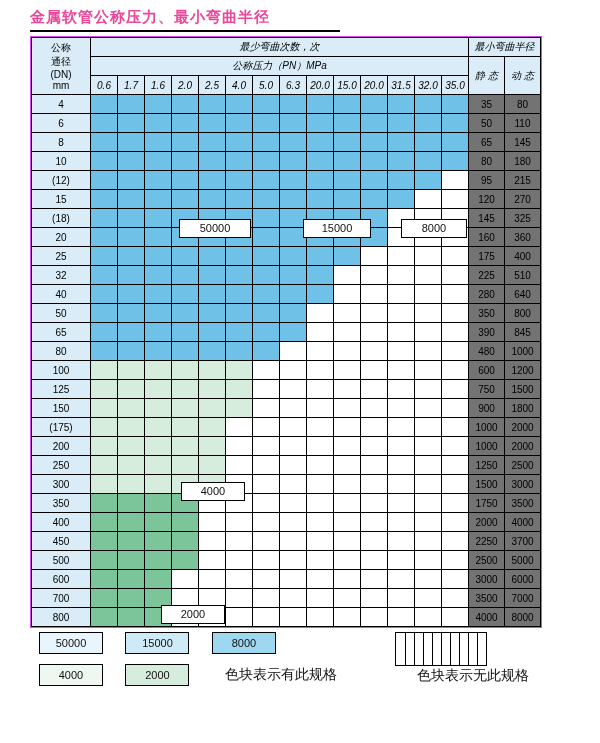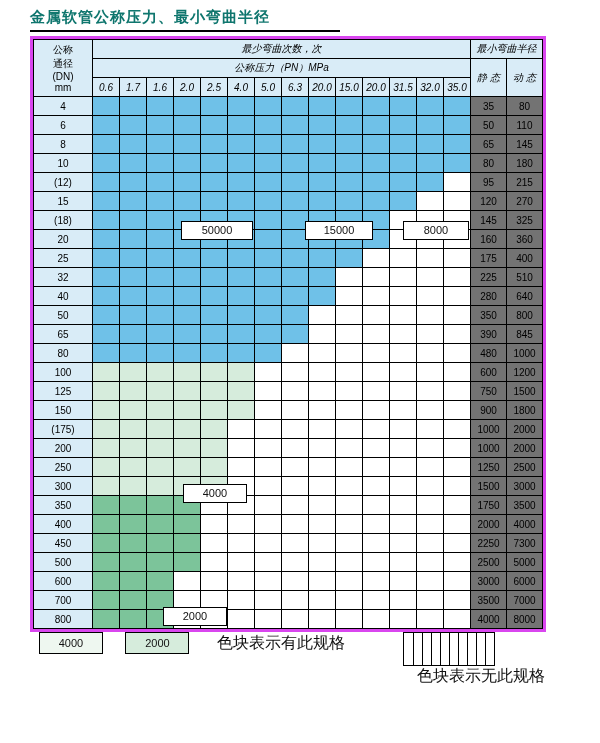--- a/index.html
+++ b/index.html
@@ -8,30 +8,30 @@
     background:#ffffff;
     font-family:"Liberation Sans", sans-serif;
     color:#111;
     position:relative;
     overflow:hidden;
   }
   #title{
     position:absolute;left:30px;top:8px;
     font-family:"Liberation Serif", serif;
     font-weight:bold;font-size:15px;letter-spacing:1px;
-    color:#0f766e;
+    color:#ec4899;
   }
   #title-rule{
     position:absolute;left:30px;top:30px;width:310px;height:2px;background:#000;
   }
 
   
   #tablewrap{
     position:absolute;left:30px;top:36px;
-    border:3px solid #d946ef;
+    border:1px solid #d946ef;
     background:#fff;
   }
   table.grid{border-collapse:collapse;}
   table.grid td, table.grid th{
     border:1px solid #000;
     padding:0;margin:0;
     font-size:10px;
     text-align:center;
     vertical-align:middle;
     font-family:"Liberation Sans", sans-serif;
@@ -67,28 +67,28 @@
   #legend{position:absolute;left:30px;top:632px;width:540px;}
   .lg-box{
     display:inline-block;
     border:1px solid #000;
     width:62px;height:20px;line-height:20px;
     text-align:center;font-size:11px;
     vertical-align:middle;
   }
   .lg-row{margin-bottom:10px;white-space:nowrap;}
   .lg-cell{display:inline-block;width:82px;text-align:center;}
-  .lg-note{display:inline-block;font-size:16px;margin-left:14px;vertical-align:middle;}
+  .lg-note{display:inline-block;font-size:14px;margin-left:22px;vertical-align:middle;}
   .lb-blue{background:#e8f5fc;}
   .lb-blue2{background:#cfeaf7;}
   .lb-blue3{background:#9ed8f0;}
   .lb-lgreen{background:#eef7f0;}
   .lb-green{background:#d6ecdc;}
 
-  #legend-right{position:absolute;left:373px;top:0;}
+  #legend-right{position:absolute;left:365px;top:0;}
   #hatchbox{
     display:inline-block;width:90px;height:32px;
     border:1px solid #000;background:#fff;vertical-align:middle;
     position:relative;overflow:hidden;
   }
   #hatchbox i{
     position:absolute;top:0;bottom:0;width:1px;background:#000;
   }
 </style>
 </head>
@@ -580,21 +580,21 @@
           <td class="pcol bodycell fill-none"></td>
           <td class="pcol bodycell fill-none"></td>
           <td class="pcol bodycell fill-none"></td>
           <td class="pcol bodycell fill-none"></td>
           <td class="pcol bodycell fill-none"></td>
           <td class="pcol bodycell fill-none"></td>
           <td class="pcol bodycell fill-none"></td>
           <td class="pcol bodycell fill-none"></td>
           <td class="pcol bodycell fill-none"></td>
           <td class="rcol rnum">2250</td>
-          <td class="rcol rnum">7300</td>
+          <td class="rcol rnum">3700</td>
         </tr>
         <tr>
           <td class="dncol rowlab">500</td>
           <td class="pcol bodycell fill-green"></td>
           <td class="pcol bodycell fill-green"></td>
           <td class="pcol bodycell fill-green"></td>
           <td class="pcol bodycell fill-green"></td>
           <td class="pcol bodycell fill-none"></td>
           <td class="pcol bodycell fill-none"></td>
           <td class="pcol bodycell fill-none"></td>
@@ -670,20 +670,25 @@
   <div id="callout-layer">
       <div class="callout" style="left: 148px; top: 182px; width: 70px;">50000</div>
       <div class="callout" style="left: 272px; top: 182px; width: 66px;">15000</div>
       <div class="callout" style="left: 370px; top: 182px; width: 64px;">8000</div>
       <div class="callout" style="left: 150px; top: 445px; width: 62px;">4000</div>
       <div class="callout" style="left: 130px; top: 568px; width: 62px;">2000</div>
     </div>
 </div>
 
 <div id="legend">
+  <div class="lg-row">
+    <span class="lg-cell"><span class="lg-box lb-blue">50000</span></span>
+    <span class="lg-cell"><span class="lg-box lb-blue2">15000</span></span>
+    <span class="lg-cell"><span class="lg-box lb-blue3">8000</span></span>
+  </div>
   <div class="lg-row">
     <span class="lg-cell"><span class="lg-box lb-lgreen">4000</span></span>
     <span class="lg-cell"><span class="lg-box lb-green">2000</span></span>
     <span class="lg-note">色块表示有此规格</span>
   </div>
   <div id="legend-right">
     <span id="hatchbox">
       <i style="left:9px"></i><i style="left:18px"></i><i style="left:27px"></i><i style="left:36px"></i>
       <i style="left:45px"></i><i style="left:54px"></i><i style="left:63px"></i><i style="left:72px"></i><i style="left:81px"></i>
     </span>

